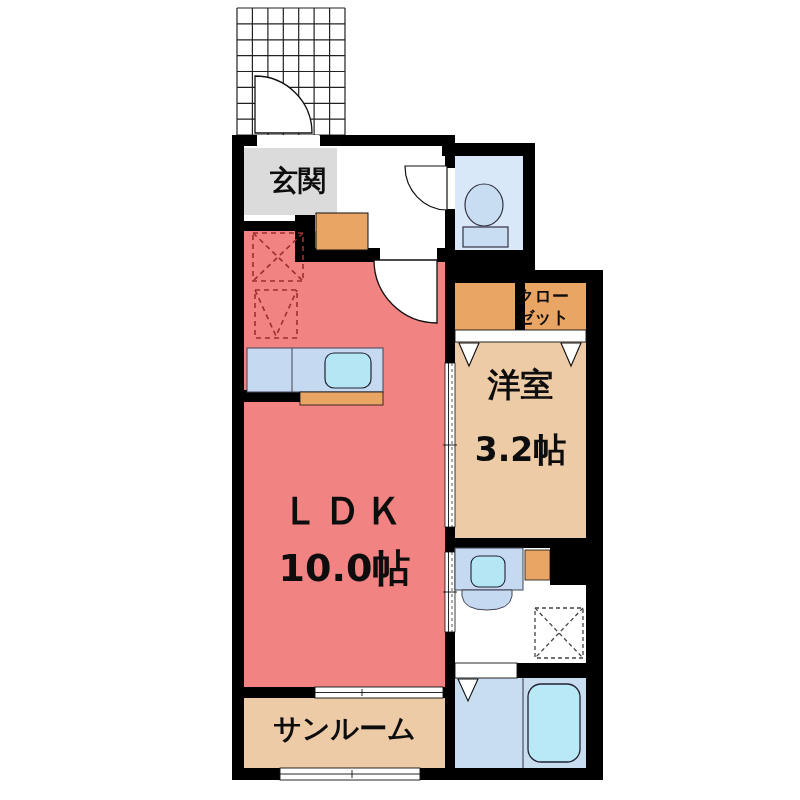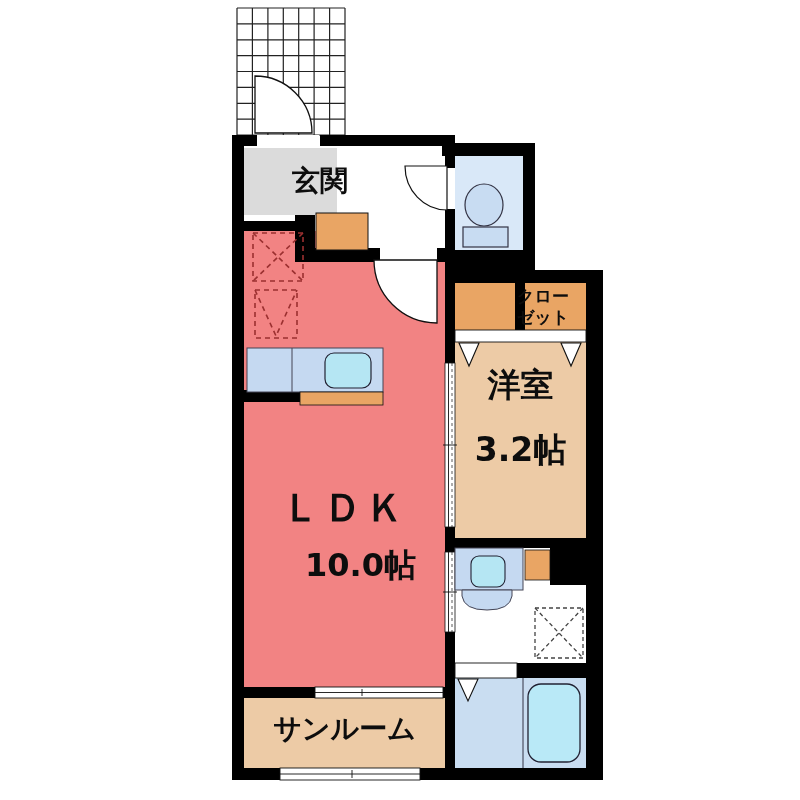--- a/index.html
+++ b/index.html
@@ -1,26 +1,26 @@
 <!DOCTYPE html>
 <html><head>
 <meta charset="utf-8">
 <style>
   html,body{margin:0;padding:0;background:#fff;}
   #canvas{position:relative;width:800px;height:800px;background:#fff;overflow:hidden;
           font-family:"DejaVu Sans","Liberation Sans",sans-serif;}
   #plan-svg{position:absolute;left:0;top:0;}
   .lbl{position:absolute;font-weight:700;color:#0d0d0d;text-align:center;
        white-space:nowrap;line-height:1.1;}
-  .lbl-genkan  {left:244px;top:166px;width:108px; font-size:28px;padding-left:22px;}
+  .lbl-genkan  {left:244px;top:166px;width:108px; font-size:28px;}
   .lbl-closet  {left:516px;top:286px;width:54px; font-size:17px;line-height:21px;}
   .lbl-western {left:455px;top:367px;width:131px;font-size:33px;}
   .lbl-western2{left:455px;top:432px;width:131px;font-size:33px;}
-  .lbl-ldk     {left:244px;top:490px;width:201px;font-size:39px;letter-spacing:3px;font-family:Liberation Mono, monospace;}
-  .lbl-ldk2    {left:244px;top:548px;width:201px;font-size:32px;padding-left:16px;}
+  .lbl-ldk     {left:244px;top:490px;width:201px;font-size:39px;letter-spacing:3px;}
+  .lbl-ldk2    {left:244px;top:548px;width:201px;font-size:38px;}
   .lbl-sunroom {left:244px;top:714px;width:201px;font-size:28px;}
 </style>
 </head>
 <body>
 
 <div id="canvas">
 
 <svg id="plan-svg" width="800" height="800" viewBox="0 0 800 800">
 
   <g>

